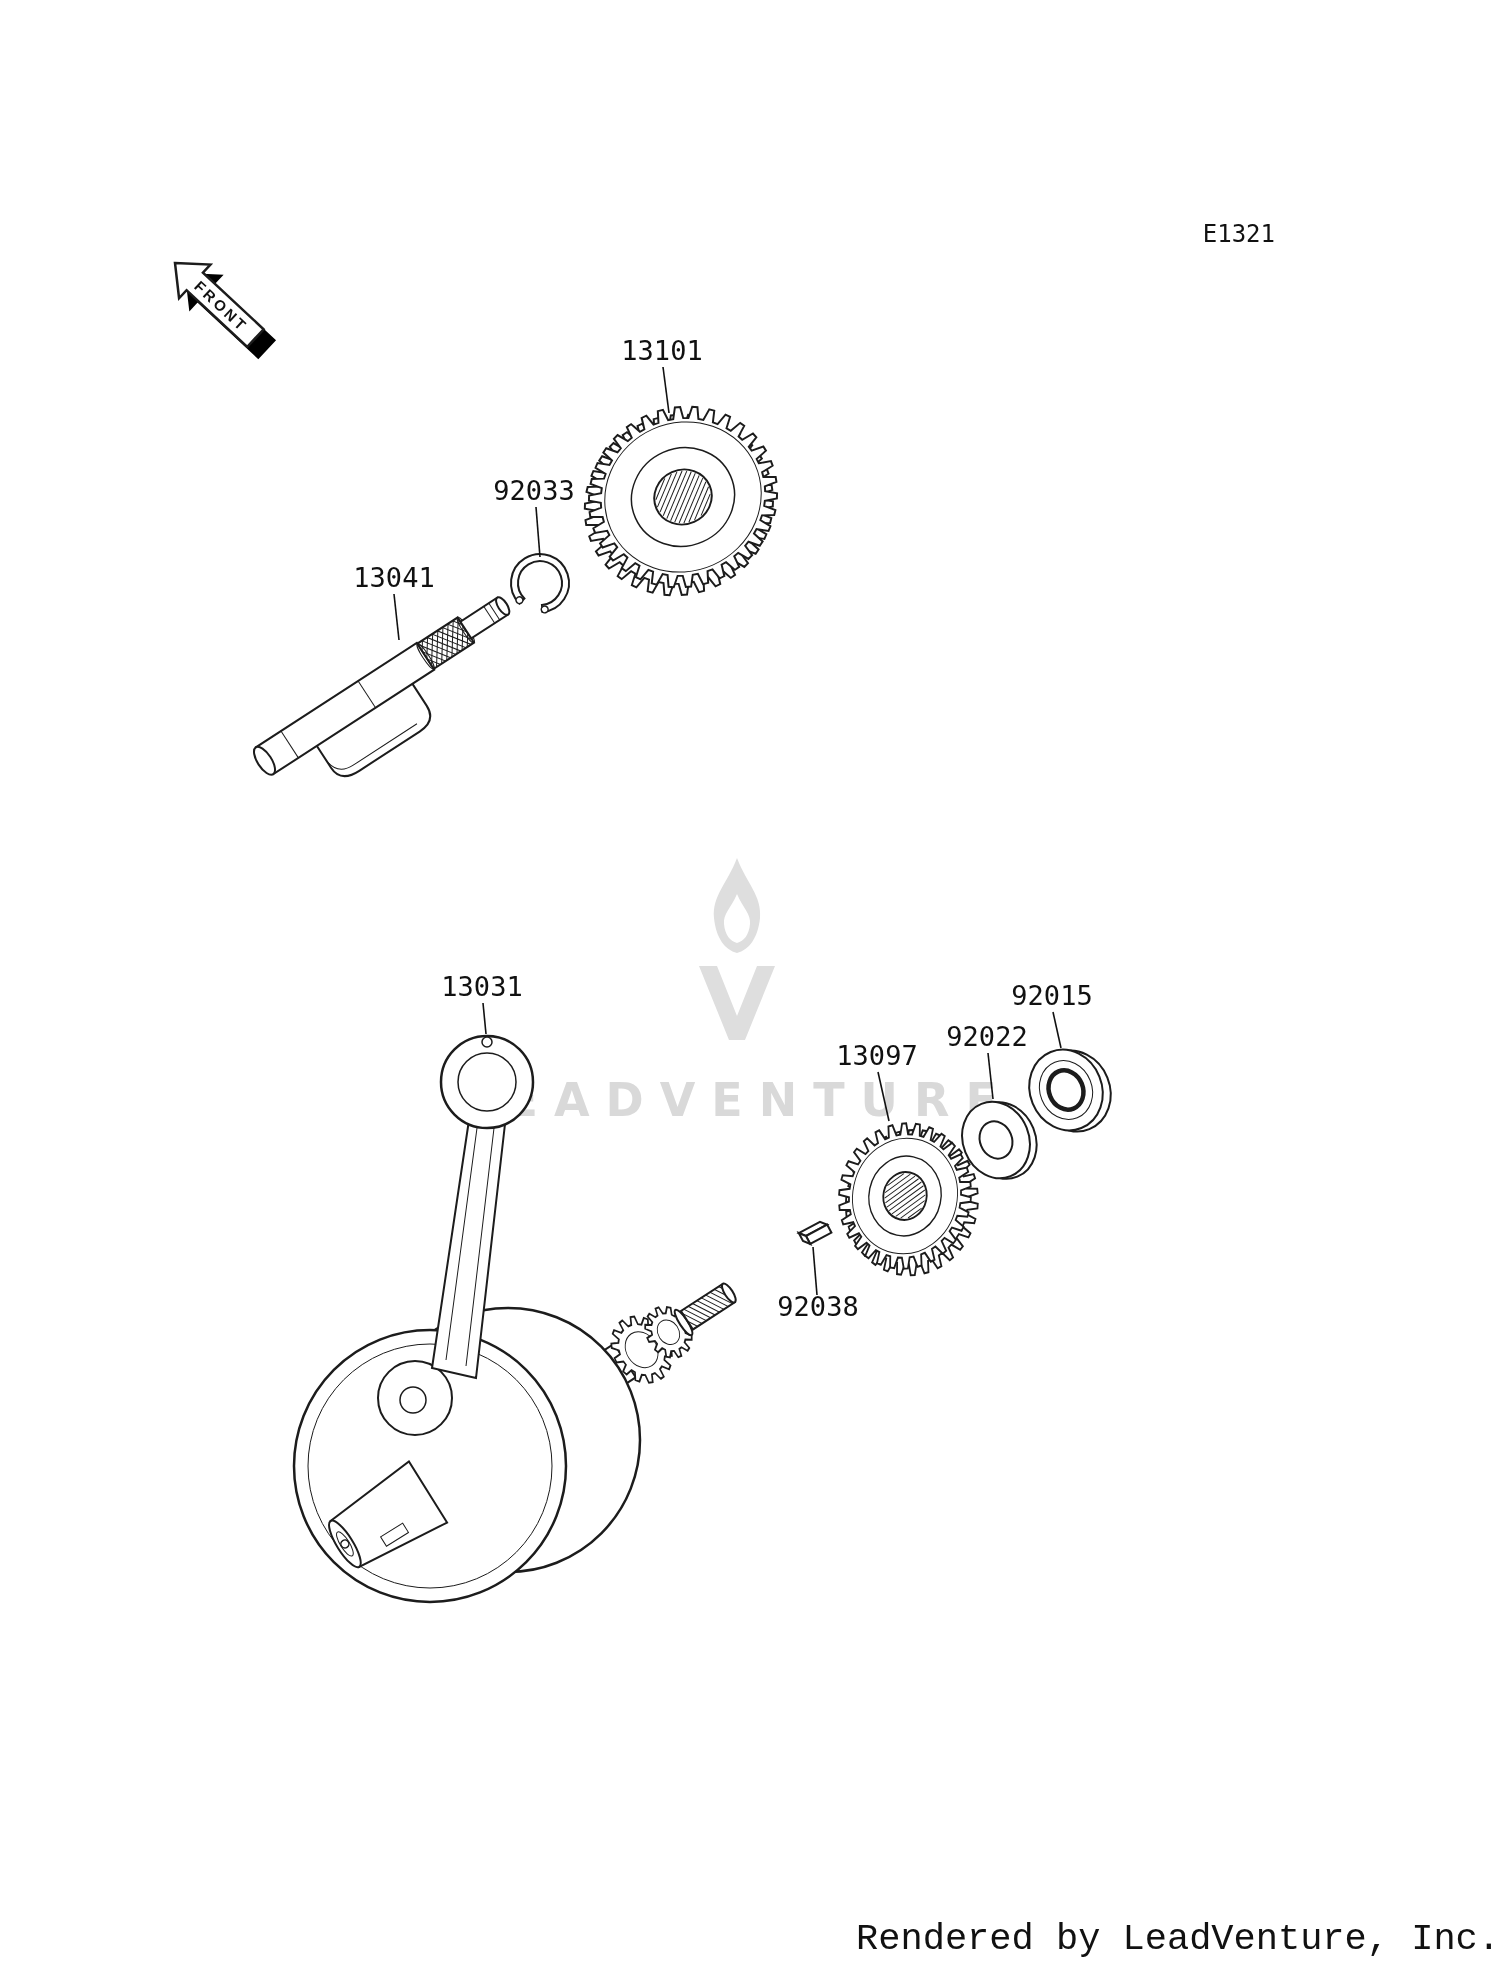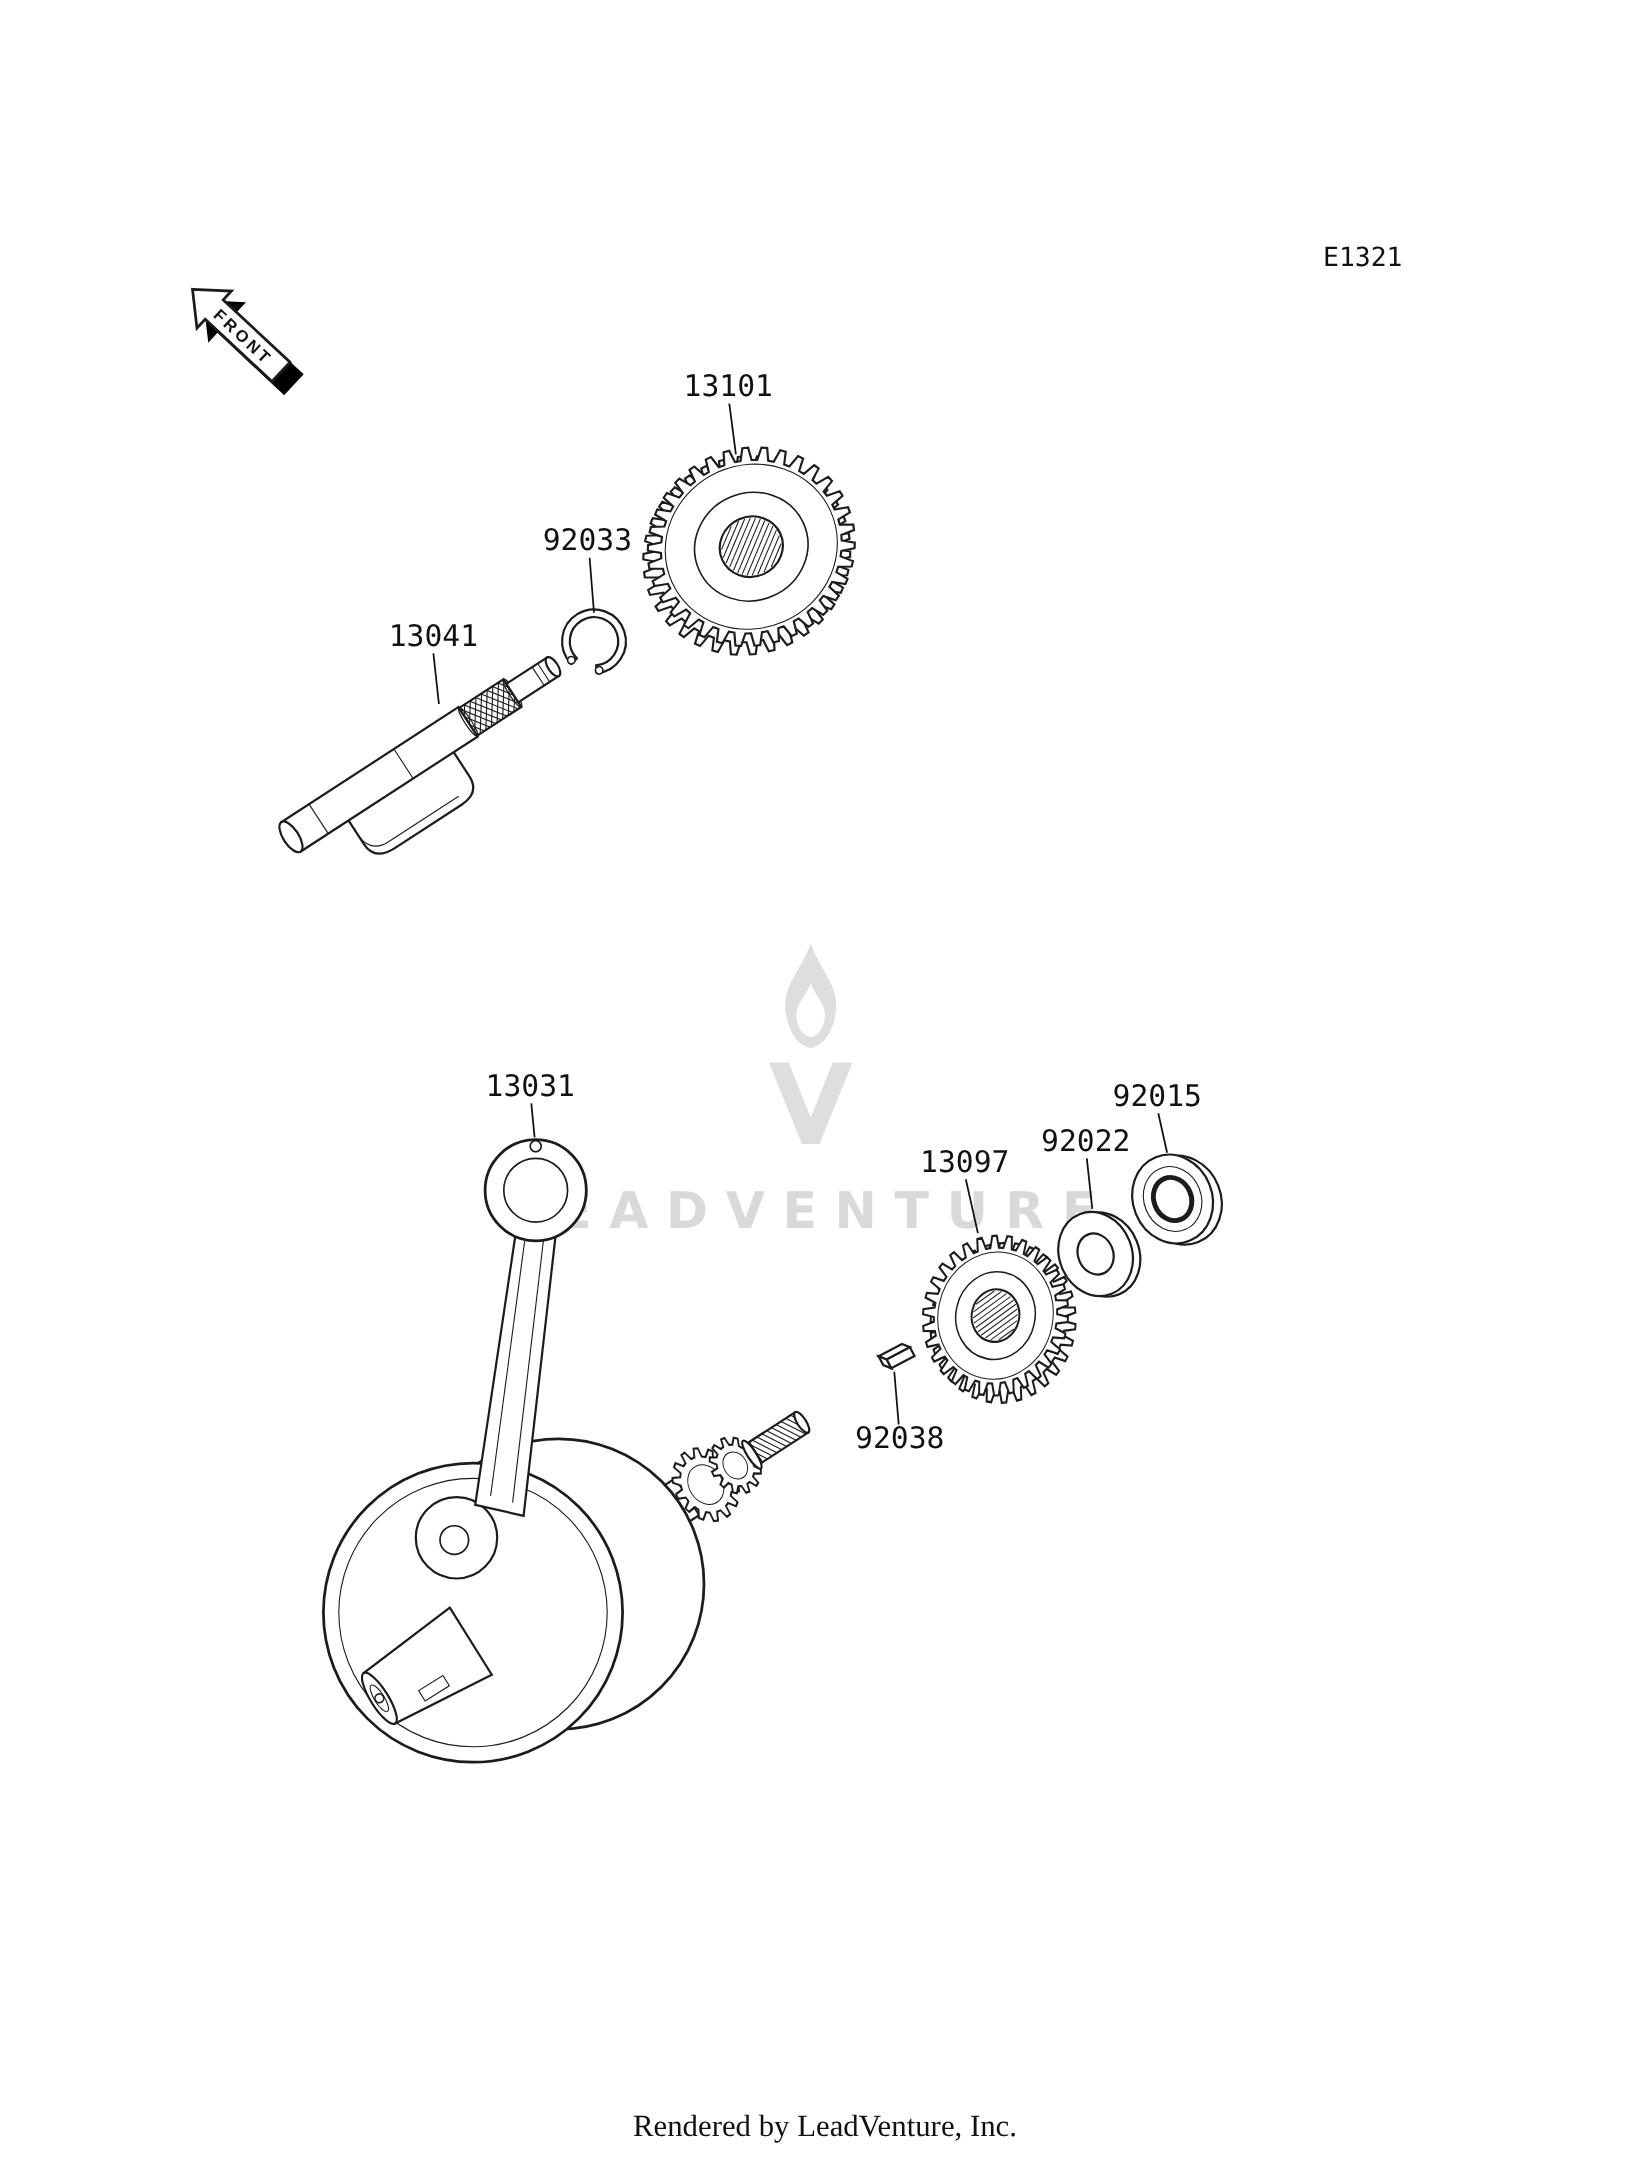--- a/index.html
+++ b/index.html
@@ -4,22 +4,22 @@
 <style>
   *{margin:0;padding:0;box-sizing:border-box}
   html,body{background:#fff}
   body{font-family:"DejaVu Sans",sans-serif}
   .page{position:relative;width:1500px;height:1962px;background:#ffffff;overflow:hidden}
   #diagram{position:absolute;left:0;top:0}
   .plabel{font-family:"DejaVu Sans Mono",monospace;font-size:27px;fill:#111}
   .code{font-family:"DejaVu Sans Mono",monospace;font-size:24px;fill:#111}
   .wm-text{font-family:"DejaVu Sans",sans-serif;font-size:46px;font-weight:bold;fill:#d9d9d9;letter-spacing:16px}
   .front-text{font-family:"Liberation Sans",sans-serif;font-size:15px;font-weight:bold;fill:#111;letter-spacing:3px}
-  .footer{position:absolute;top:1918px;left:0;width:100%;text-align:center;font-size:28px;color:#111;
-          font-family:Liberation Serif, serif}
+  .footer{position:absolute;top:1918px;left:0;width:100%;text-align:right;font-size:37px;color:#111;
+          font-family:Liberation Mono, monospace}
   .s2{stroke:#1c1c1c;stroke-width:2;fill:#fff}
   .s25{stroke:#1c1c1c;stroke-width:2.5;fill:#fff}
   .s15{stroke:#1c1c1c;stroke-width:1.5;fill:#fff}
   .s4{stroke:#1c1c1c;stroke-width:4.5;fill:#fff}
   .thin{stroke:#1c1c1c;stroke-width:1;fill:none}
   .nf{fill:none}
   .lnG line{stroke:#1c1c1c;stroke-width:1}
   .leader{stroke:#111;stroke-width:1.6}
   .shadow{fill:#000;stroke:#000;stroke-width:2}
   .wm{fill:#dedede}

